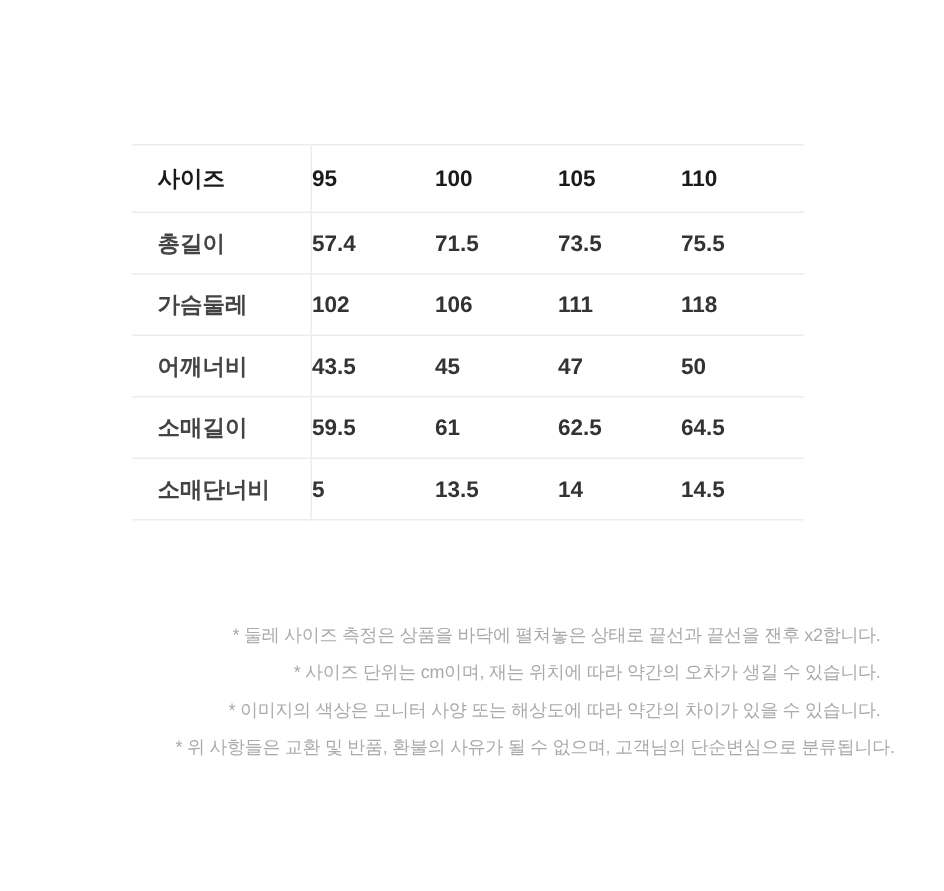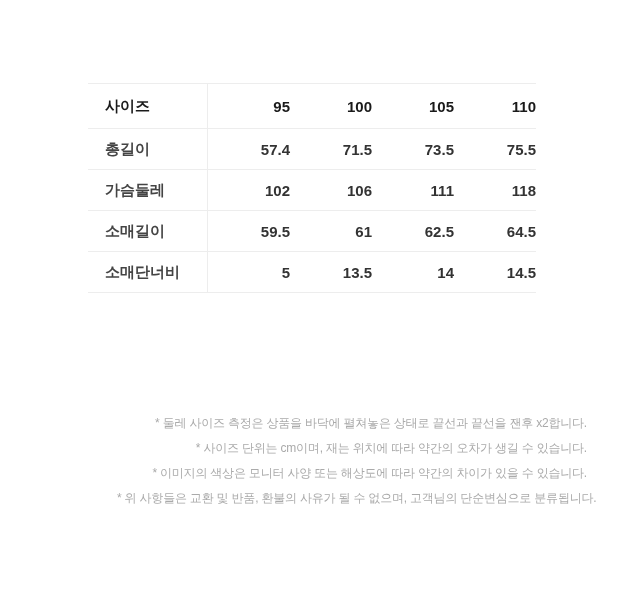--- a/index.html
+++ b/index.html
@@ -11,21 +11,21 @@
   .page {
     position: relative;
     width: 629px;
     height: 594px;
     background: #ffffff;
     overflow: hidden;
   }
   .size-table-wrap {
     position: absolute;
     left: 88px;
-    top: 83px;
+    top: 96px;
     width: 448px;
   }
   table.size-table {
     width: 448px;
     border-collapse: collapse;
     border-top: 1px solid #ededed;
   }
   table.size-table th,
   table.size-table td {
     border-bottom: 1px solid #ededed;
@@ -47,21 +47,21 @@
     width: 107px;
     text-align: left;
     padding-left: 17px;
     border-right: 1px solid #ededed;
   }
   table.size-table td.label-col {
     color: #444444;
   }
   table.size-table .val-col {
     width: 85px;
-    text-align: right;
+    text-align: left;
   }
   .footnotes {
     position: absolute;
     left: 117px;
     top: 411px;
     width: 470px;
     text-align: right;
   }
   .footnote {
     font-size: 12px;
@@ -96,20 +96,27 @@
           <td class="val-col">75.5</td>
         </tr>
         <tr>
           <td class="label-col">가슴둘레</td>
           <td class="val-col">102</td>
           <td class="val-col">106</td>
           <td class="val-col">111</td>
           <td class="val-col">118</td>
         </tr>
         <tr>
+          <td class="label-col">어깨너비</td>
+          <td class="val-col">43.5</td>
+          <td class="val-col">45</td>
+          <td class="val-col">47</td>
+          <td class="val-col">50</td>
+        </tr>
+        <tr>
           <td class="label-col">소매길이</td>
           <td class="val-col">59.5</td>
           <td class="val-col">61</td>
           <td class="val-col">62.5</td>
           <td class="val-col">64.5</td>
         </tr>
         <tr>
           <td class="label-col">소매단너비</td>
           <td class="val-col">5</td>
           <td class="val-col">13.5</td>

